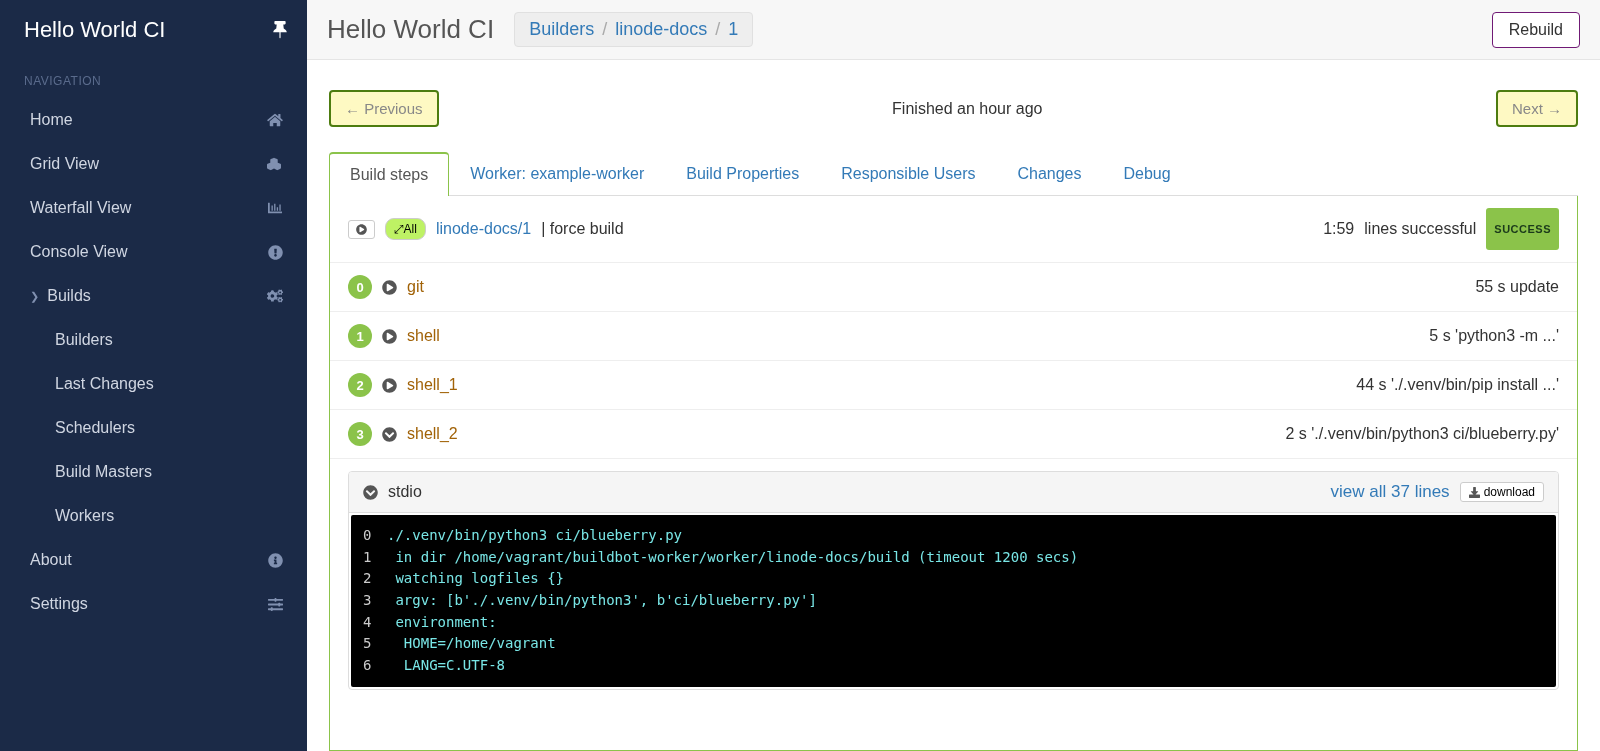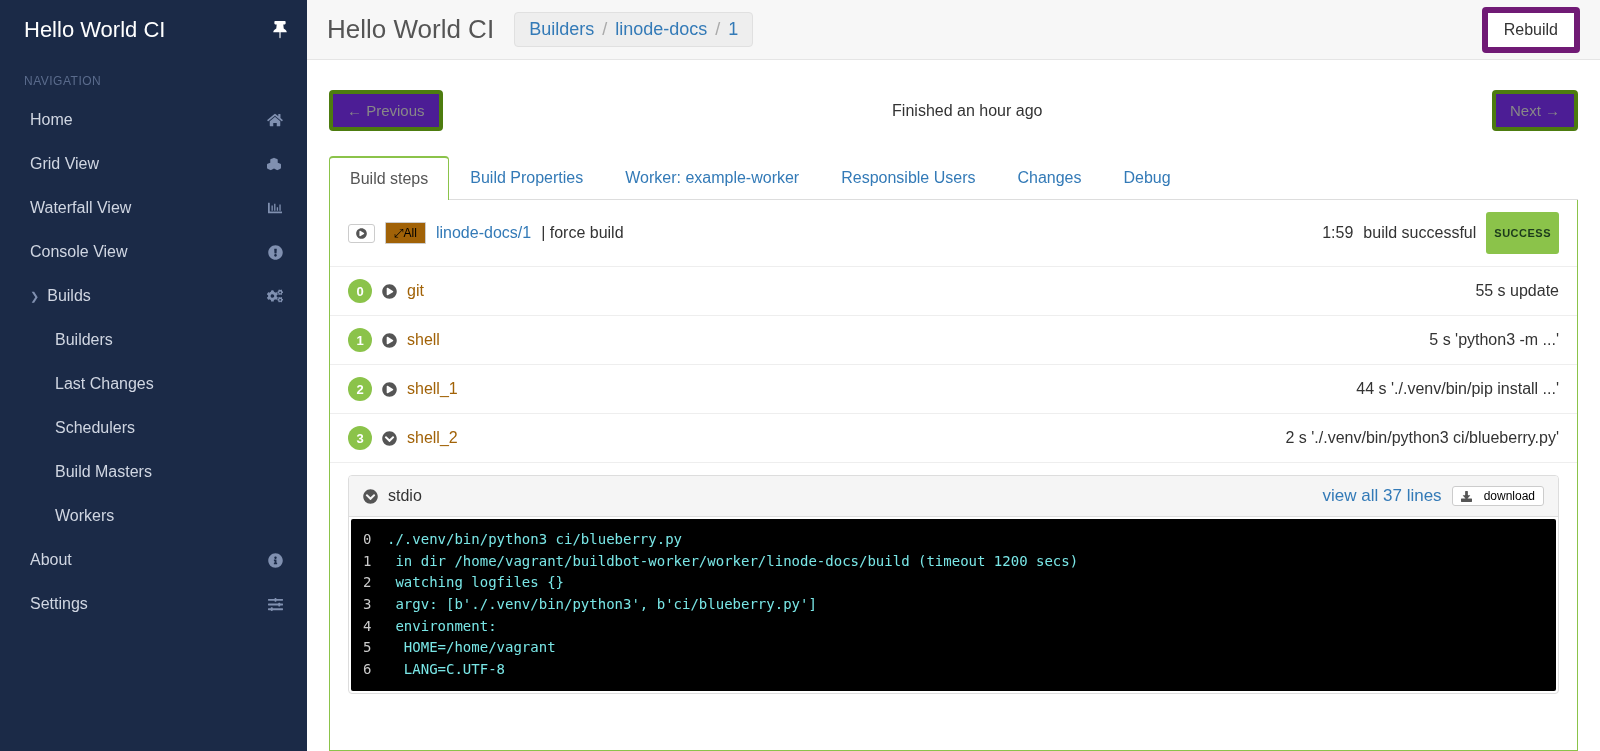--- a/index.html
+++ b/index.html
@@ -15,48 +15,48 @@
 .nav-item .nav-icon { color: #8090b0; font-size: 15px; }
 .nav-item .chev { margin-right: 8px; font-size: 11px; color: #8090b0; }
 .nav-item-left { display: flex; align-items: center; }
 .main { flex: 1; background: #fff; display: flex; flex-direction: column; overflow: hidden; }
 .topbar { height: 60px; background: #f7f7f7; border-bottom: 1px solid #e5e5e5; display: flex; align-items: center; padding: 0 20px; }
 .topbar-title { font-size: 26px; color: #555; margin-right: 20px; }
 .breadcrumb { background: #eee; border: 1px solid #e0e0e0; border-radius: 4px; padding: 6px 14px; font-size: 18px; display: flex; align-items: center; gap: 8px; }
 .breadcrumb a { color: #337ab7; text-decoration: none; }
 .breadcrumb .sep { color: #aaa; }
 .topbar-spacer { flex: 1; }
-.btn { background: #fff; border: 6px solid #701a75; border-radius: 4px; padding: 8px 16px; font-size: 16px; color: #333; cursor: pointer; }
+.btn { background: #fff; border: 1px solid #701a75; border-radius: 4px; padding: 8px 16px; font-size: 16px; color: #333; cursor: pointer; }
 .content { padding: 30px 22px 0 22px; overflow: hidden; flex: 1; display: flex; flex-direction: column; }
 .nav-row { display: flex; align-items: center; justify-content: space-between; margin-bottom: 25px; }
-.btn-outline { background: #4c1d95; border: 4px solid #4d7c0f; border-radius: 4px; padding: 8px 14px; color: #888; font-size: 15px; cursor: pointer; }
+.btn-outline { background: #fef9c3; border: 2px solid #4d7c0f; border-radius: 4px; padding: 8px 14px; color: #888; font-size: 15px; cursor: pointer; }
 .finished-text { color: #333; font-size: 16px; }
 .tabs { display: flex; border-bottom: 1px solid #ddd; }
 .tab { padding: 12px 20px; font-size: 16px; color: #337ab7; cursor: pointer; border: 1px solid transparent; border-bottom: none; border-radius: 4px 4px 0 0; margin-bottom: -1px; }
 .tab.active { color: #555; background: #fff; border-color: #8bc34a #8bc34a transparent #8bc34a; border-width: 2px 1px 0 1px; border-style: solid; }
 .steps-panel { border: 1px solid #8bc34a; border-top: none; flex: 1; overflow: hidden; display: flex; flex-direction: column; }
 .step-header { display: flex; align-items: center; padding: 12px 18px; border-bottom: 1px solid #eee; gap: 10px; }
 .step-header.summary { background: #fff; }
 .icon-btn { border: 1px solid #ccc; border-radius: 3px; padding: 3px 7px; font-size: 13px; background: #fff; cursor: pointer; }
-.expand-all { border: 1px solid #ccc; border-radius: 1px; padding: 3px 8px; font-size: 12px; background: #a16207; cursor: pointer; }
+.expand-all { border: 1px solid #ccc; border-radius: 9px; padding: 3px 8px; font-size: 12px; background: #bef264; cursor: pointer; }
 .build-link { color: #337ab7; font-size: 16px; }
 .build-desc { color: #333; font-size: 16px; }
 .step-spacer { flex: 1; }
 .build-time { font-size: 16px; }
 .badge-success { background: #8bc34a; color: #1b3a1b; font-size: 11px; font-weight: bold; padding: 15px 8px; border-radius: 3px; letter-spacing: 0.5px; }
 .step-row { display: flex; align-items: center; padding: 12px 18px; border-bottom: 1px solid #eee; gap: 10px; font-size: 16px; }
 .step-num { background: #8bc34a; color: #fff; width: 24px; height: 24px; border-radius: 12px; display: flex; align-items: center; justify-content: center; font-size: 13px; font-weight: bold; }
 .play-ico { color: #555; }
 .step-name { color: #a16207; }
 .step-right { margin-left: auto; color: #333; }
 .stdio-block { margin: 12px 18px 0; border: 1px solid #ddd; border-radius: 4px; overflow: hidden; }
 .stdio-head { background: #f5f5f5; padding: 10px 14px; display: flex; align-items: center; gap: 10px; border-bottom: 1px solid #ddd; }
 .stdio-title { font-size: 16px; }
 .stdio-link { color: #337ab7; font-size: 17px; text-decoration: none; }
-.dl-btn { border: 1px solid #ccc; background: #fff; border-radius: 3px; padding: 2px 8px; font-size: 12px; cursor: pointer; display: flex; align-items: center; gap: 12px; }
+.dl-btn { border: 1px solid #ccc; background: #fff; border-radius: 3px; padding: 2px 8px; font-size: 12px; cursor: pointer; display: flex; align-items: center; gap: 4px; }
 .terminal { background: #000; color: #5ee; font-family: "Menlo", "Consolas", monospace; font-size: 14px; padding: 10px 12px; line-height: 1.55; margin: 2px; border-radius: 2px; white-space: pre; overflow: hidden; }
 .term-line { display: flex; }
 .term-num { color: #ccc; width: 24px; text-align: left; flex-shrink: 0; }
 .term-txt { color: #79e6e6; }
 svg { display: block; }
 </style>
 </head>
 <body>
 
 <div class="layout">
@@ -165,40 +165,40 @@
 
     <div class="content">
       <div class="nav-row">
         <button class="btn-outline">← Previous</button>
         <span class="finished-text">Finished an hour ago</span>
         <button class="btn-outline">Next →</button>
       </div>
 
       <div class="tabs">
         <div class="tab active">Build steps</div>
+        <div class="tab">Worker: example-worker</div>
         <div class="tab">Build Properties</div>
-        <div class="tab">Worker: example-worker</div>
         <div class="tab">Responsible Users</div>
         <div class="tab">Changes</div>
         <div class="tab">Debug</div>
       </div>
 
       <div class="steps-panel">
         <div class="step-header summary">
           <button class="icon-btn">
               <svg width="11" height="11" viewBox="0 0 512 512" fill="#555">
                 <path d="M256 8C119 8 8 119 8 256s111 248 248 248 248-111 248-248S393 8 256 8zm115.7 272l-176 101c-15.8 8.8-35.7-2.5-35.7-21V152c0-18.4 19.8-29.8 35.7-21l176 107c16.4 9.2 16.4 32.9 0 42z"></path>
               </svg>
             </button>
           <button class="expand-all">⤢<span>All</span></button>
           <a class="build-link">linode-docs/1</a>
           <span class="build-desc">| force build</span>
           <div class="step-spacer"></div>
           <span class="build-time">1:59</span>
-          <span class="build-time">build successful</span>
+          <span class="build-time">lines successful</span>
           <span class="badge-success">SUCCESS</span>
         </div>
 
         <div id="steps-container">
             <div class="step-row">
               <span class="step-num">0</span>
               <span class="play-ico">
                 <svg width="15" height="15" viewBox="0 0 512 512" fill="#555">
                   <path d="M256 8C119 8 8 119 8 256s111 248 248 248 248-111 248-248S393 8 256 8zm115.7 272l-176 101c-15.8 8.8-35.7-2.5-35.7-21V152c0-18.4 19.8-29.8 35.7-21l176 107c16.4 9.2 16.4 32.9 0 42z"></path>
                 </svg>

